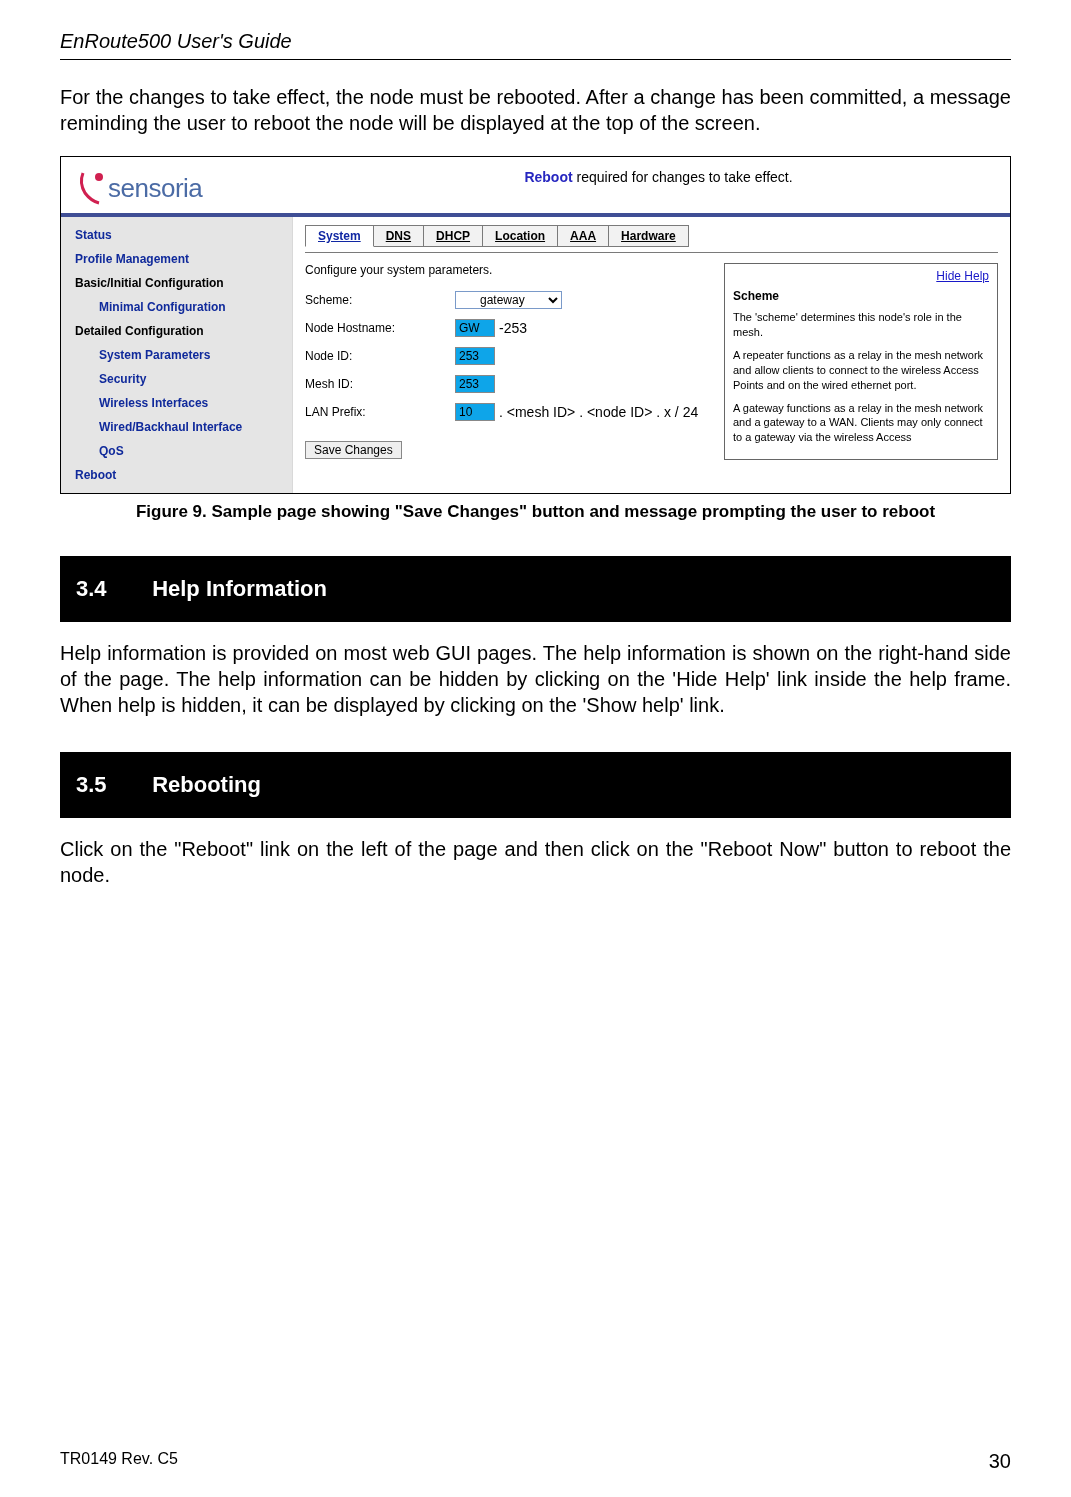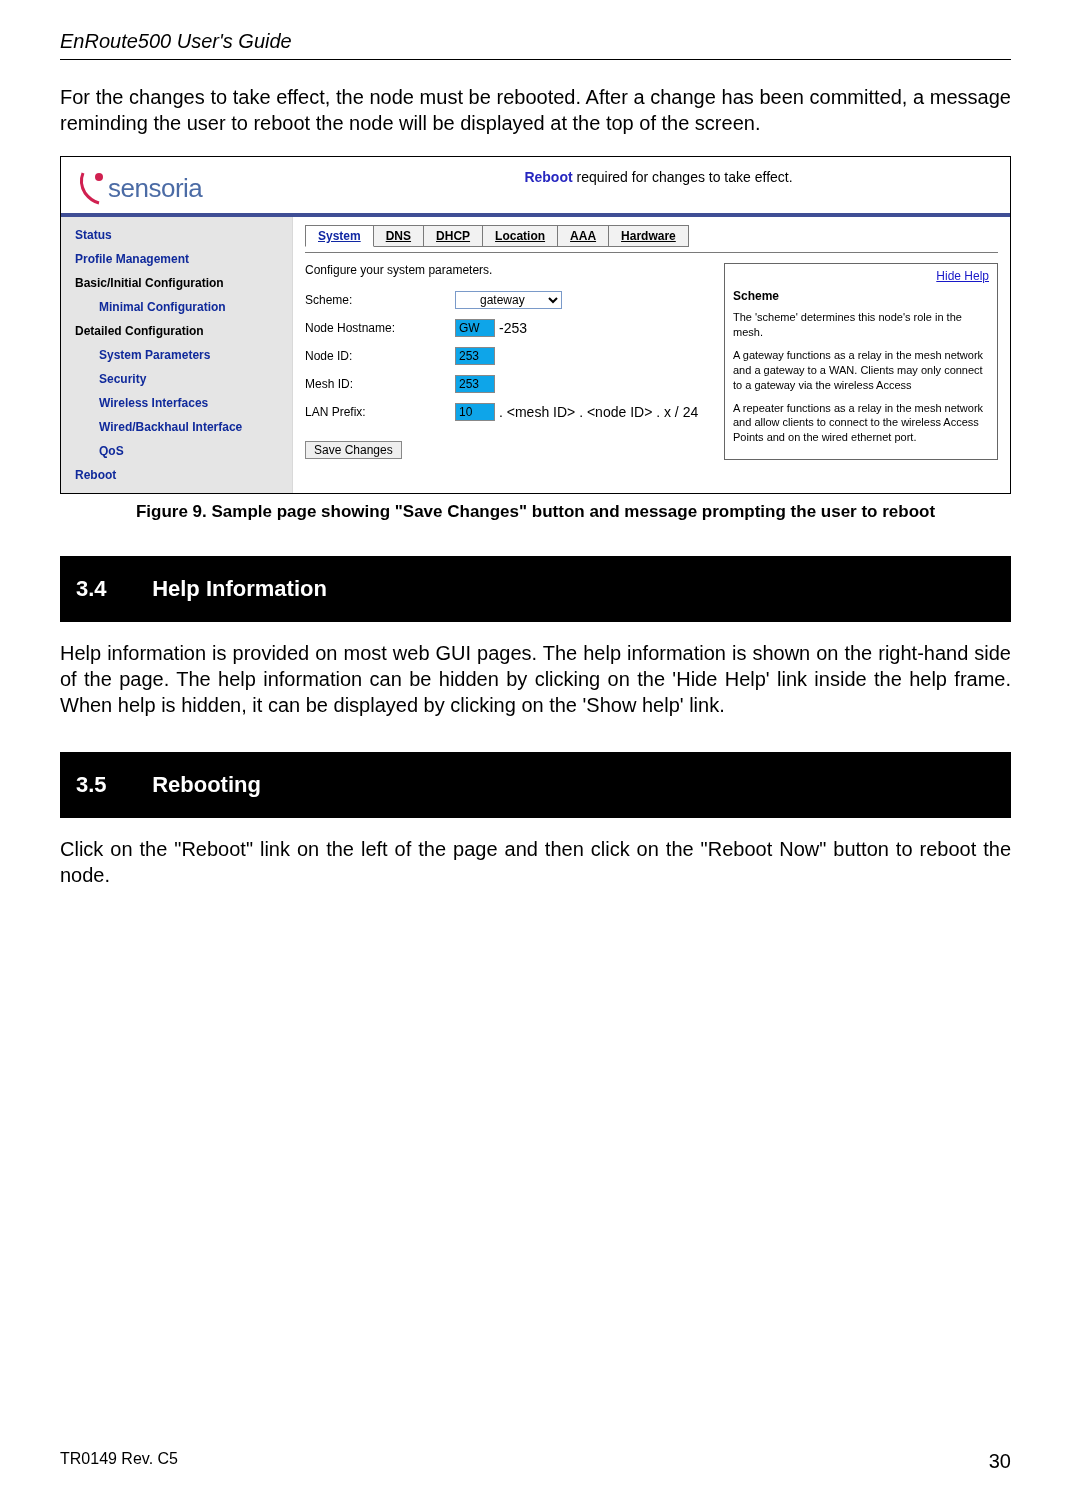--- a/index.html
+++ b/index.html
@@ -331,22 +331,22 @@
             <span class="form-suffix"> . &lt;mesh ID&gt; . &lt;node ID&gt; . x / 24</span>
           </div>
 
           <button class="save-btn">Save Changes</button>
         </div>
 
         <div class="help-panel">
           <a class="help-link">Hide Help</a>
           <div class="help-heading">Scheme</div>
           <div class="help-p">The 'scheme' determines this node's role in the mesh.</div>
+          <div class="help-p">A repeater functions as a relay in the mesh network and allow clients to connect to the wireless Access Points and on the wired ethernet port.</div>
           <div class="help-p">A gateway functions as a relay in the mesh network and a gateway to a WAN. Clients may only connect to a gateway via the wireless Access</div>
-          <div class="help-p">A repeater functions as a relay in the mesh network and allow clients to connect to the wireless Access Points and on the wired ethernet port.</div>
         </div>
       </div>
     </div>
   </div>
 </div>
 
 <div class="figure-caption">Figure 9. Sample page showing "Save Changes" button and message prompting the user to reboot</div>
 
 <div class="section-bar">
   <span class="section-num">3.4</span>

